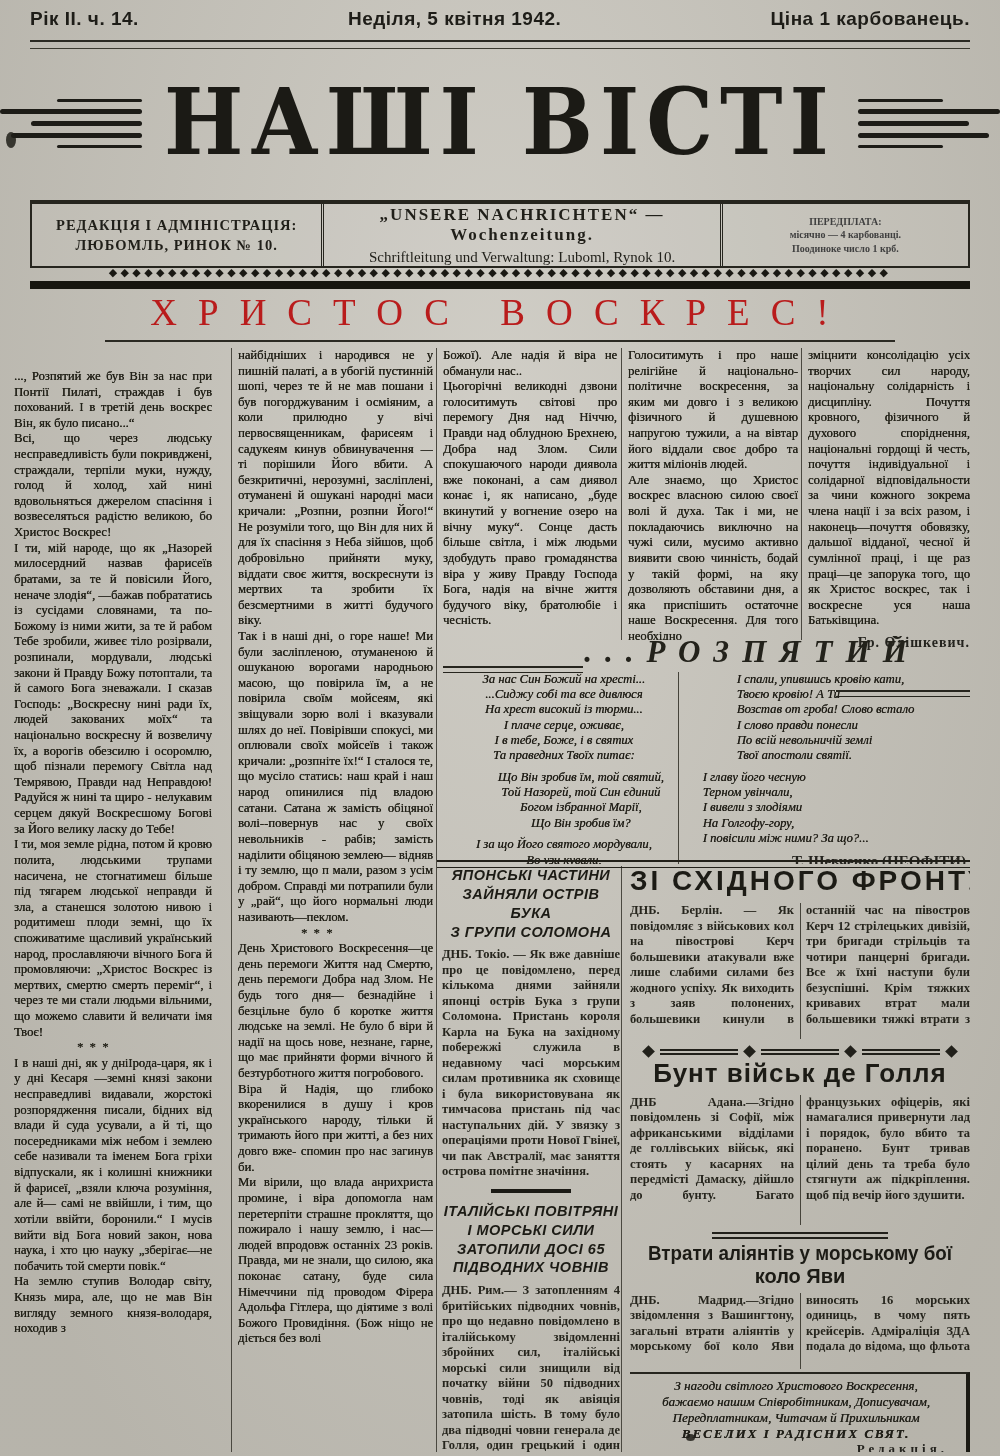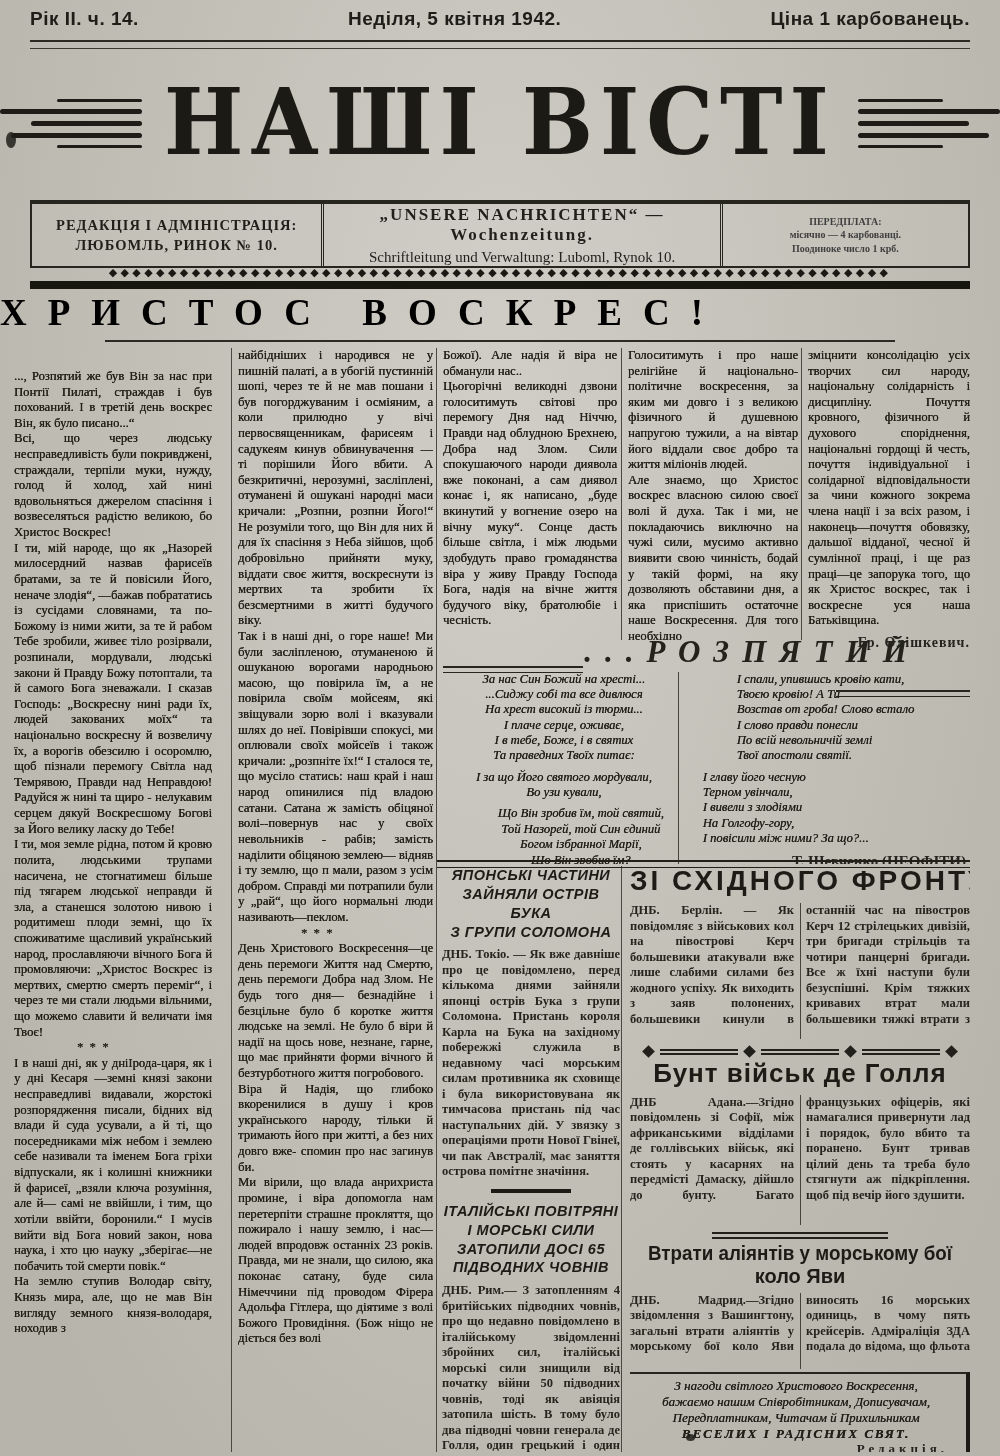--- a/index.html
+++ b/index.html
@@ -45,22 +45,22 @@
   .ic-center .de1{font-size:17px;font-weight:bold;letter-spacing:2px;color:#201f19;}
   .ic-center .de2{font-size:15px;margin-top:4px;color:#23221c;}
   .ic-right div{font-weight:bold;font-size:10px;line-height:1.35;color:#404040;}
 
   .ornaments{left:30px;right:30px;top:266px;height:14px;overflow:hidden;color:#191813;
     font-size:11px;letter-spacing:3.4px;line-height:13px;text-align:center;}
   .ornaments::before{content:"◆◆◆◆◆◆◆◆◆◆◆◆◆◆◆◆◆◆◆◆◆◆◆◆◆◆◆◆◆◆◆◆◆◆◆◆◆◆◆◆◆◆◆◆◆◆◆◆◆◆◆◆◆◆◆◆◆◆◆◆◆◆◆◆◆◆";}
   .blackbar{left:30px;right:30px;top:281px;height:8px;background:#17160f;}
 
   
-  .headline{left:0;right:0;top:294px;font-weight:bold;font-size:37px;
-    letter-spacing:21px;color:#000000;line-height:1;}
+  .headline{left:0;right:0;top:294px;text-align:center;font-weight:normal;font-size:37px;
+    letter-spacing:21px;color:#b91c1c;line-height:1;}
   .headline-rule{left:105px;right:105px;top:340px;height:2px;background:#2b2a23;}
 
   
   .col{font-size:12.6px;line-height:1.24;text-align:justify;overflow:hidden;
     text-shadow:.25px 0 0 currentColor;color:#232219;}
   .vline{width:0;border-left:1px solid #4a4840;}
 
   .sig{font-weight:bold;font-size:14px;text-align:right;margin-top:6px;letter-spacing:1px;}
   .mini-rule{height:4px;border-top:2px solid #26251e;border-bottom:1px solid #26251e;}
 
@@ -195,26 +195,26 @@
 <div class="abs poem">
   <div class="poem-title">...РОЗПЯТИЙ</div>
   <div class="verse-row">
     <div class="verse-left">
       <div class="stanza preline">За нас Син Божий на хресті...
 ...Сиджу собі та все дивлюся
 На хрест високий із тюрми...
 І плаче серце, оживає,
 І в тебе, Боже, і в святих
 Та праведних Твоїх питає:</div>
-      <div class="stanza preline">І за що Його святого мордували,
-Во узи кували,</div>
       <div class="stanza indent preline">Що Він зробив їм, той святий,
 Той Назорей, той Син єдиний
 Богом ізбранної Марії,
 Що Він зробив їм?</div>
+      <div class="stanza preline">І за що Його святого мордували,
+Во узи кували,</div>
     </div>
     <div class="verse-right">
       <div class="stanza indent preline">І спали, упившись кровію кати,
 Твоєю кровію! А Ти
 Возстав от гроба! Слово встало
 І слово правди понесли
 По всій невольничій землі
 Твої апостоли святії.</div>
       <div class="stanza preline">І главу його чесную
 Терном увінчали,

